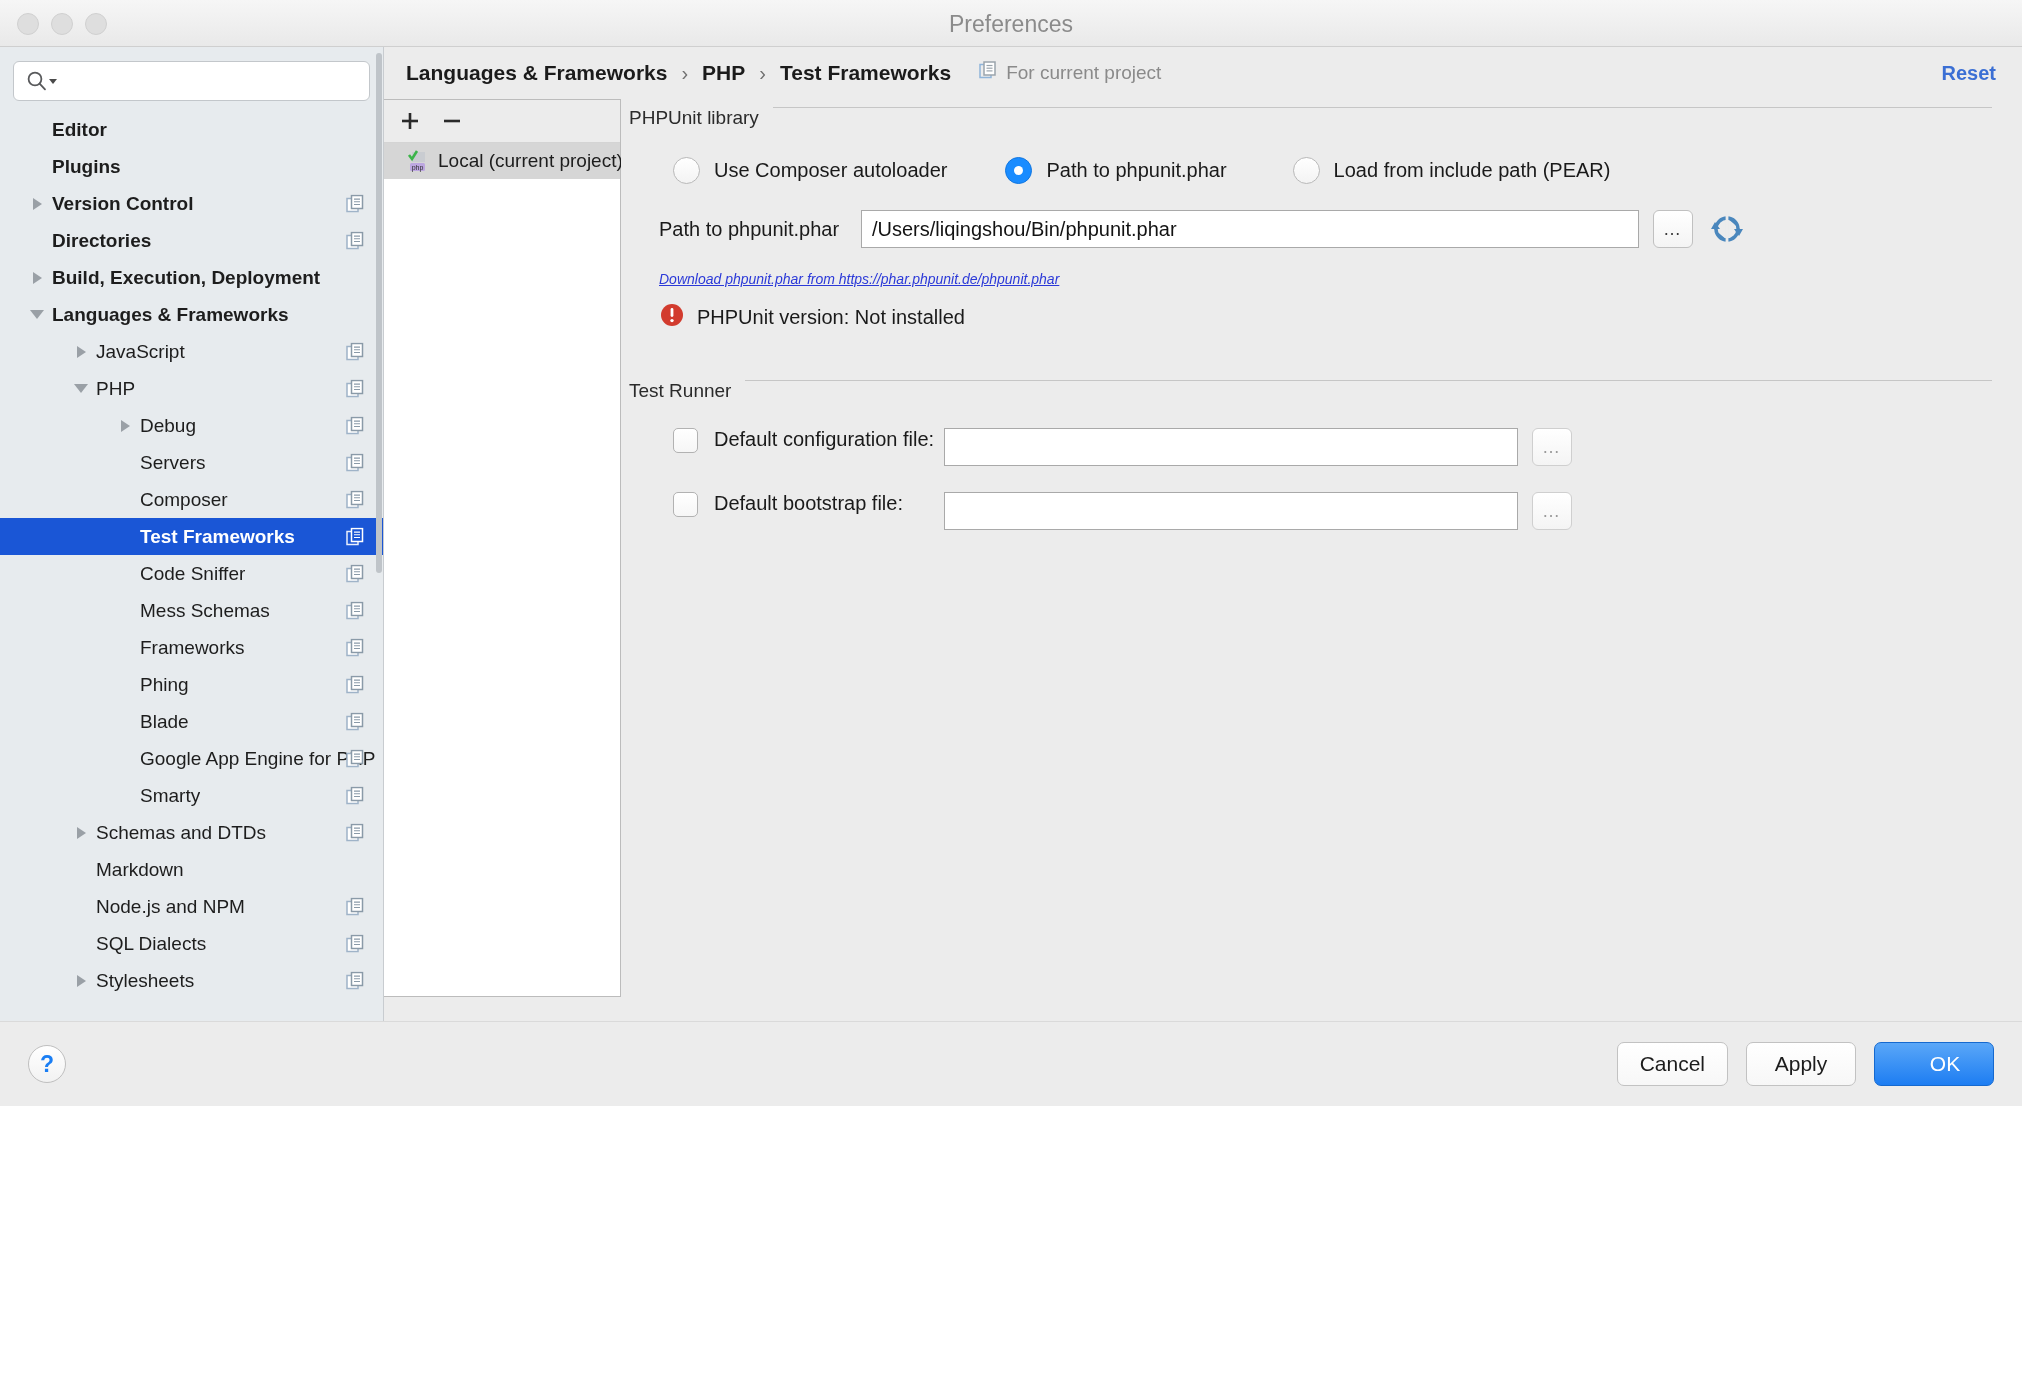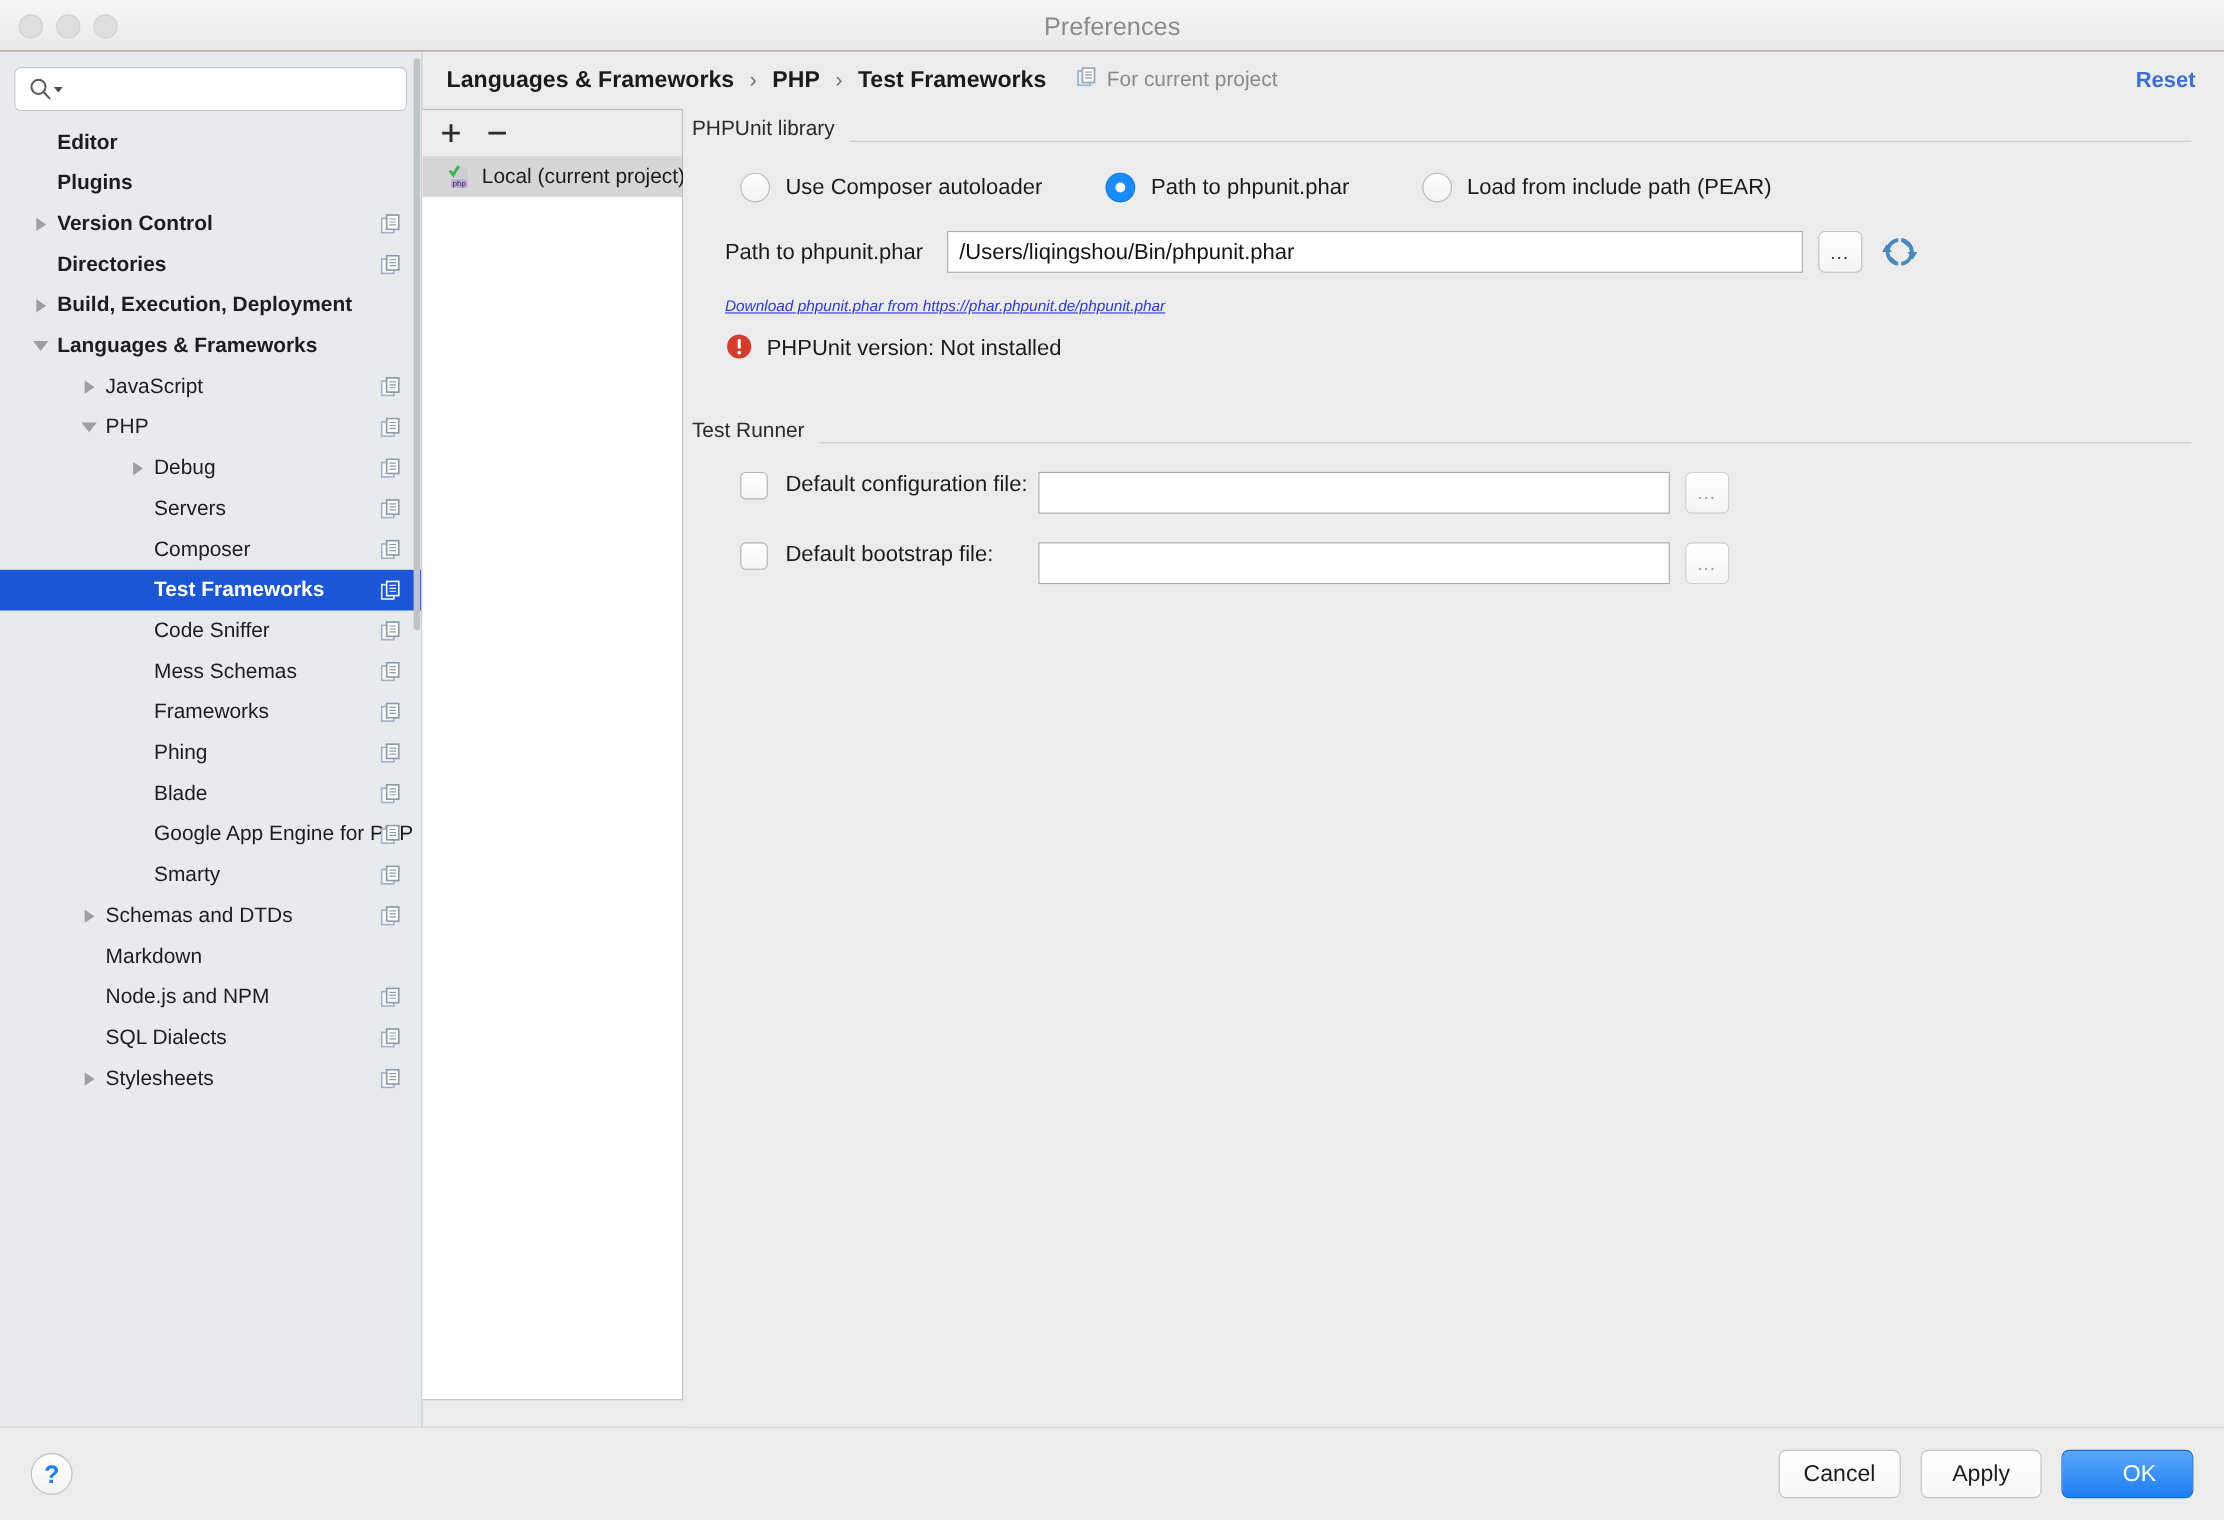--- a/index.html
+++ b/index.html
@@ -7,23 +7,23 @@
     padding: 0;
     background: #ffffff;
   }
   body {
     font-family: "Liberation Sans", sans-serif;
     -webkit-font-smoothing: antialiased;
   }
   #app {
     position: relative;
     width: 2022px;
-    height: 1382px;
+    height: 1106px;
     overflow: hidden;
-    background: #7f1d1d;
+    background: #7dd3fc;
     display: flex;
     flex-direction: column;
   }
 
   
   .titlebar {
     position: relative;
     height: 46px;
     flex: 0 0 46px;
     background: linear-gradient(#f6f6f6, #e9e9e9);
@@ -250,21 +250,21 @@
     min-width: 0;
     background: #ececec;
     padding: 0 26px 0 8px;
     position: relative;
   }
   .group {
     margin-top: 8px;
   }
   .group-head {
     display: flex;
-    align-items: flex-end;
+    align-items: flex-start;
     gap: 14px;
     padding-right: 4px;
   }
   .group-title {
     font-size: 19px;
     color: #2b2b2b;
     white-space: nowrap;
   }
   .group-rule {
     flex: 1 1 auto;

